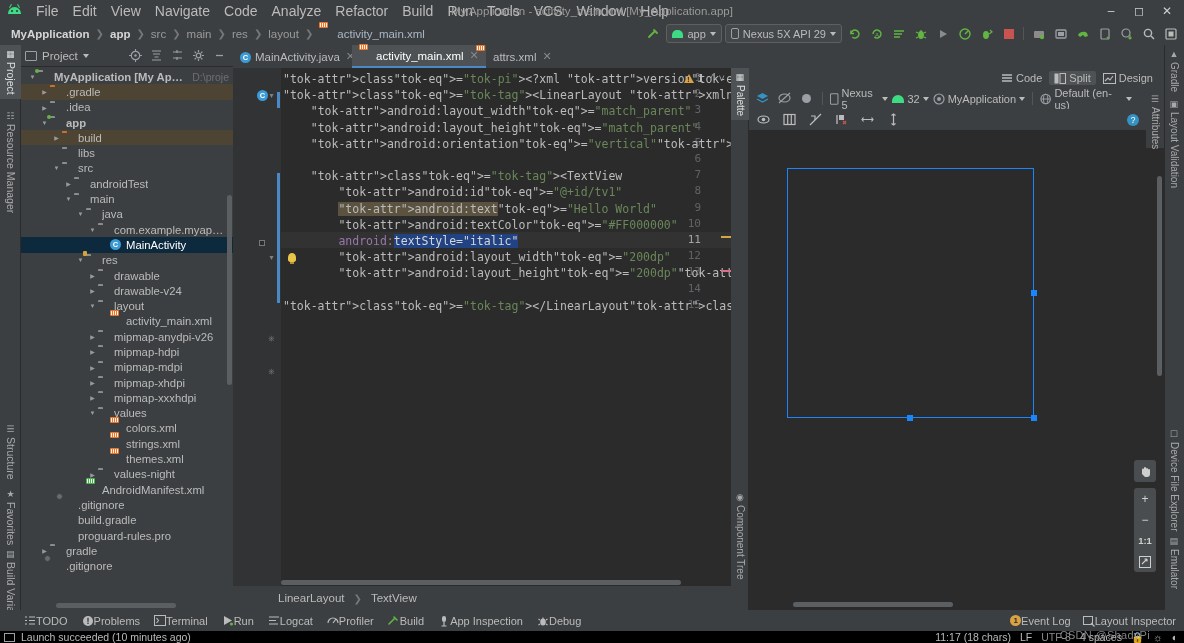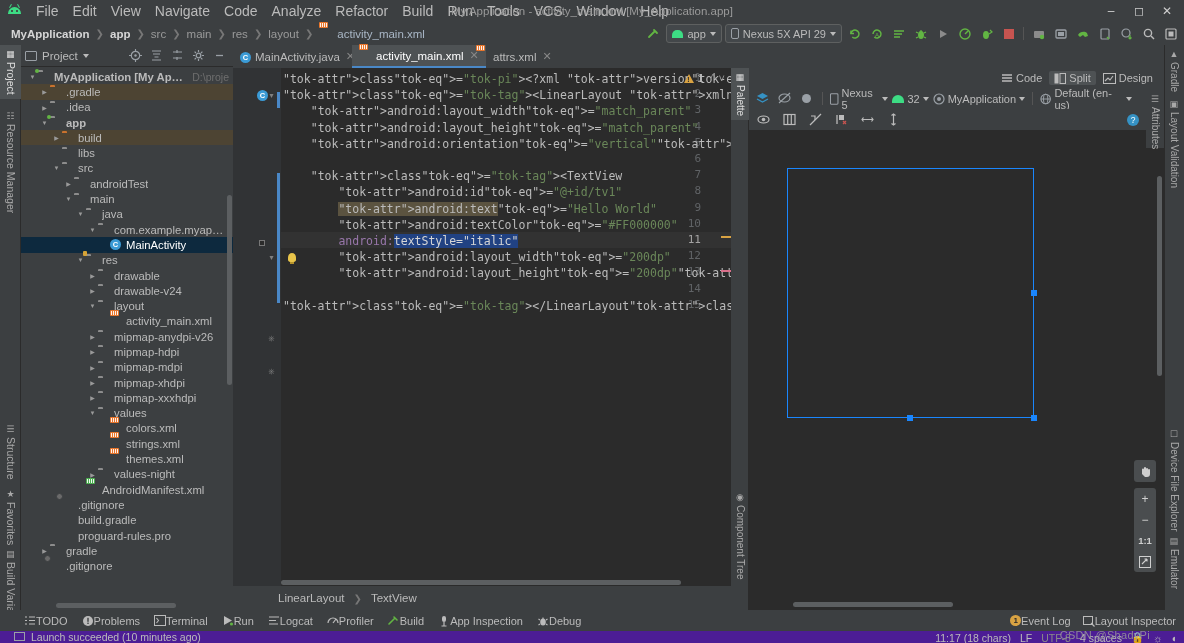--- a/index.html
+++ b/index.html
@@ -254,22 +254,22 @@
   
   .bottombar{
     position:absolute; left:0; top:610px; width:1184px; height:21px; background:#3c3f41;
     display:flex; align-items:center; padding-left:24px; gap:14px;
   }
   .bitem{ display:flex; align-items:center; font-size:11px; color:#bbbbbb; }
   .bright{ position:absolute; right:8px; display:flex; align-items:center; gap:12px; }
   .badge{ width:11px; height:11px; border-radius:50%; background:#d9a343; color:#2b2b2b;
           font-size:8px; display:flex; align-items:center; justify-content:center; font-weight:bold;}
   .statusbar{
-    position:absolute; left:0; top:631px; width:1184px; height:12px; background:#4c1d95;
-    display:flex; padding-left:14px; gap:6px; font-size:10.5px; color:#bbbbbb;
+    position:absolute; left:0; top:631px; width:1184px; height:12px; background:#000000;
+    display:flex; align-items:center; padding-left:4px; gap:6px; font-size:10.5px; color:#bbbbbb;
   }
   .sright{ position:absolute; right:6px; display:flex; align-items:center; gap:9px; font-size:10.5px; color:#bbbbbb;}
   .wm{ position:absolute; right:34px; top:629px; font-size:11px; color:#9a9a9a; opacity:.85; letter-spacing:.3px;}
 </style>
 </head>
 <body>
 
 <div id="app">
 
   <div class="menubar">

